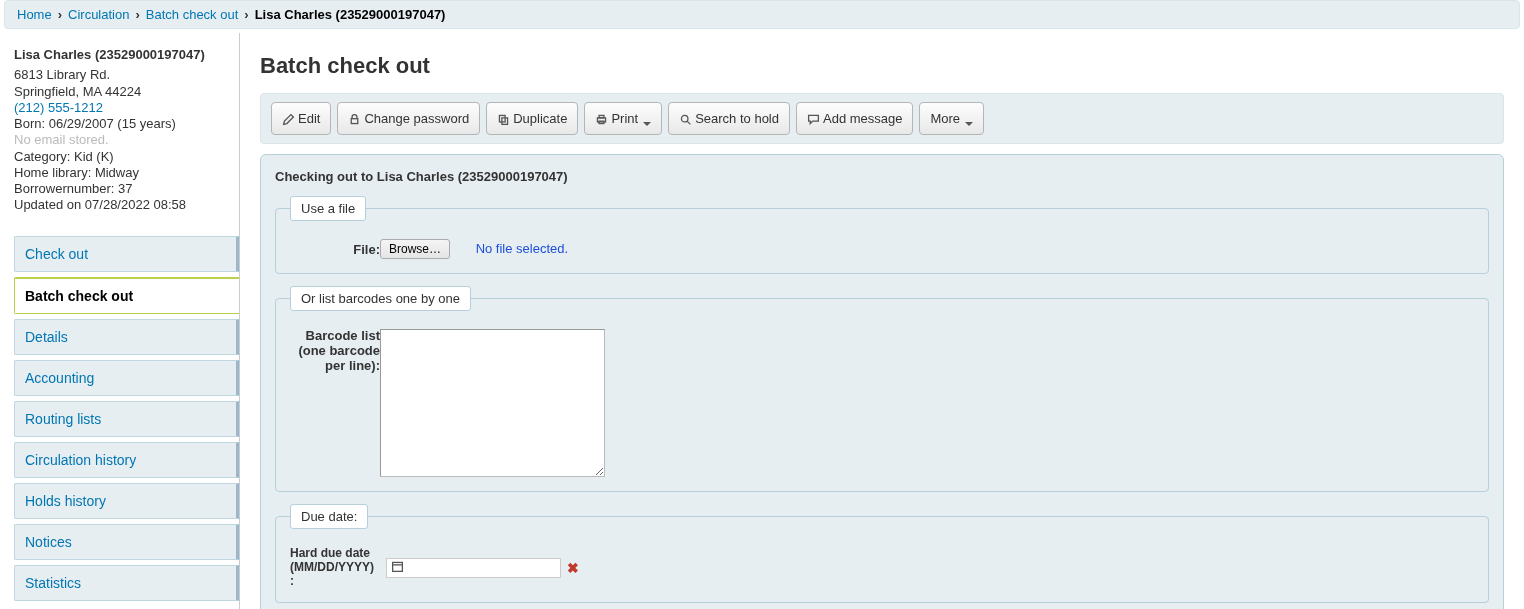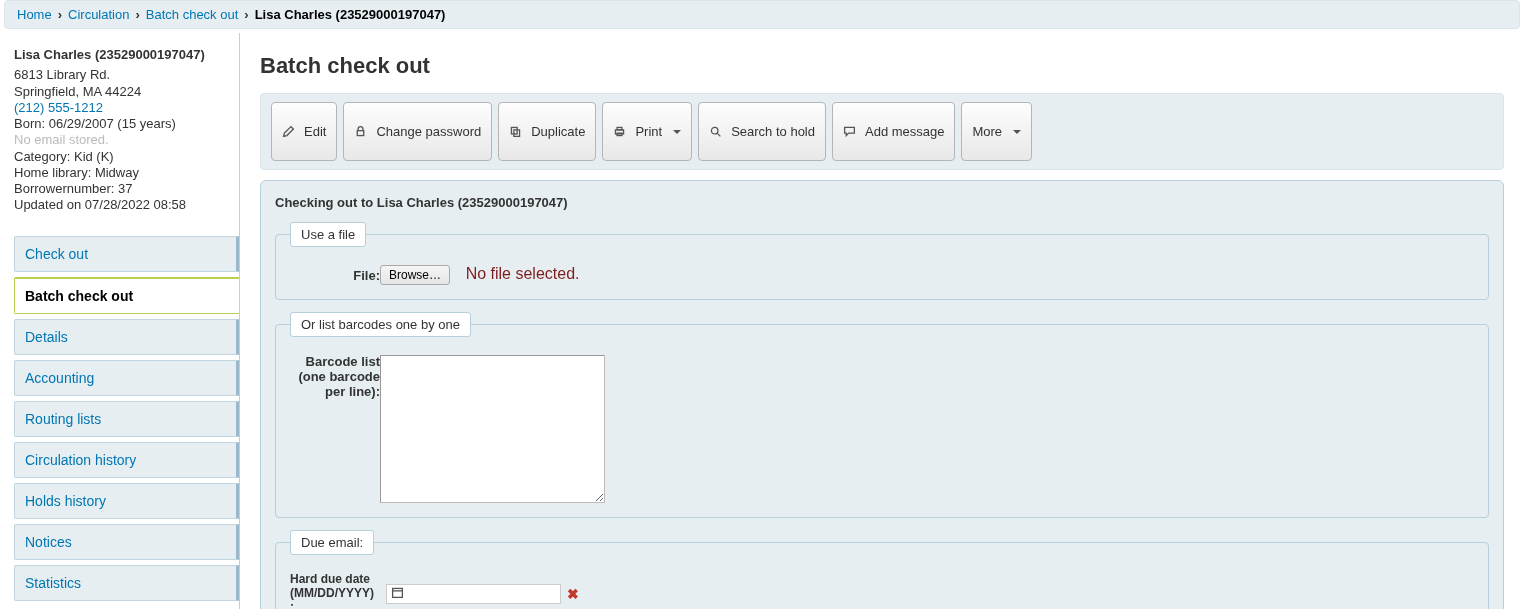--- a/index.html
+++ b/index.html
@@ -67,26 +67,26 @@
   border-radius: 4px;
   padding: 8px 10px;
   display: flex;
   gap: 6px;
   flex-wrap: wrap;
 }
 .btn {
   background: linear-gradient(to bottom, #fdfdfd, #e8e8e8);
   border: 1px solid #b5b5b5;
   border-radius: 4px;
-  padding: 21px 10px;
+  padding: 8px 10px;
   font-size: 13px;
   cursor: pointer;
   display: inline-flex;
-  align-items: center;
-  gap: 9px;
+  align-items: flex-end;
+  gap: 3px;
   color: #333;
 }
 .caret {
   display: inline-block;
   border-top: 4px solid #555;
   border-left: 4px solid transparent;
   border-right: 4px solid transparent;
   margin-left: 2px;
 }
 
@@ -117,21 +117,21 @@
 .field-label { width: 90px; text-align: right; font-weight: bold; padding-top: 3px; }
 .field-label-wide { width: 90px; text-align: right; font-weight: bold; line-height: 1.15; }
 .browse-btn {
   background: linear-gradient(to bottom, #f5f5f5, #e5e5e5);
   border: 1px solid #aaa;
   border-radius: 3px;
   padding: 2px 8px;
   font-size: 12px;
   cursor: pointer;
 }
-.file-status { color: #7f1d1d; font-size: 16px; margin-left: 12px; }
+.file-status { color: #1d4ed8; font-size: 13px; margin-left: 22px; }
 textarea.barcode {
   width: 225px; height: 148px;
   border: 1px solid #999; border-right-color: #bbb; border-bottom-color: #bbb;
   font-family: monospace; font-size: 12px;
   resize: both;
 }
 .due-row { display: flex; align-items: center; gap: 6px; }
 .due-label { font-weight: bold; text-align: left; width: 90px; line-height: 1.15; font-size: 12px; }
 .date-wrap {
   display: flex; align-items: center;
@@ -253,21 +253,21 @@
 
       <fieldset>
         <legend>Or list barcodes one by one</legend>
         <div class="field-row">
           <div class="field-label-wide">Barcode list (one barcode per line):</div>
           <textarea class="barcode" style=""></textarea>
         </div>
       </fieldset>
 
       <fieldset>
-        <legend>Due email:</legend>
+        <legend>Due date:</legend>
         <div class="due-row">
           <div class="due-label">Hard due date (MM/DD/YYYY) :</div>
           <div class="date-wrap">
             <span class="cal-icon">
               <svg class="ico" viewBox="0 0 16 16">
                   <rect x="2" y="3" width="12" height="11" stroke="#5c8db8"></rect>
                   <path d="M2 6h12" stroke="#5c8db8"></path>
                 </svg>
             </span>
             <input type="text" value="" style="">

